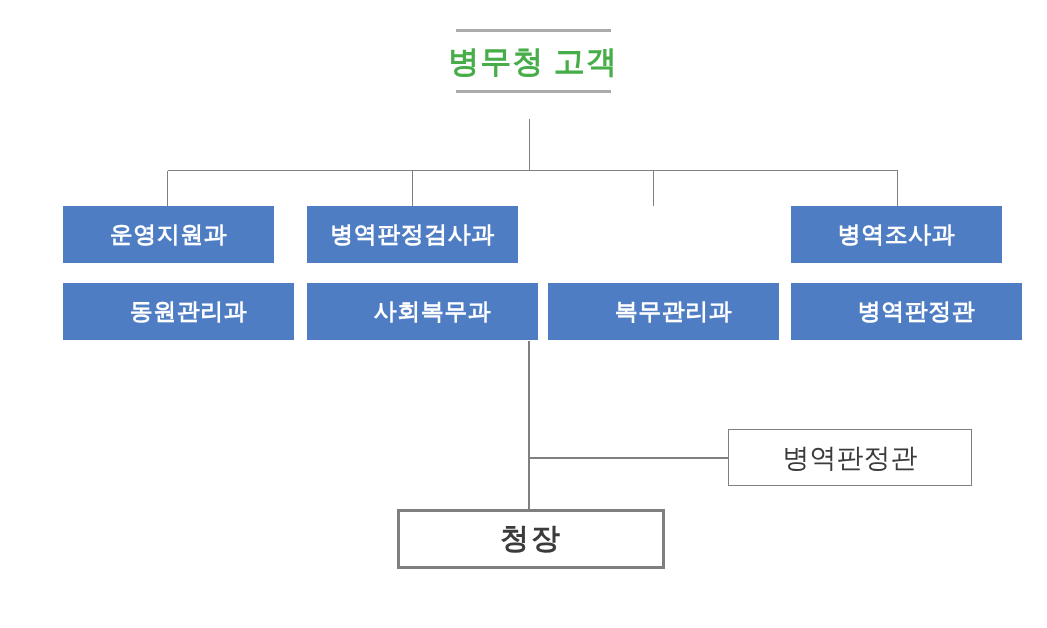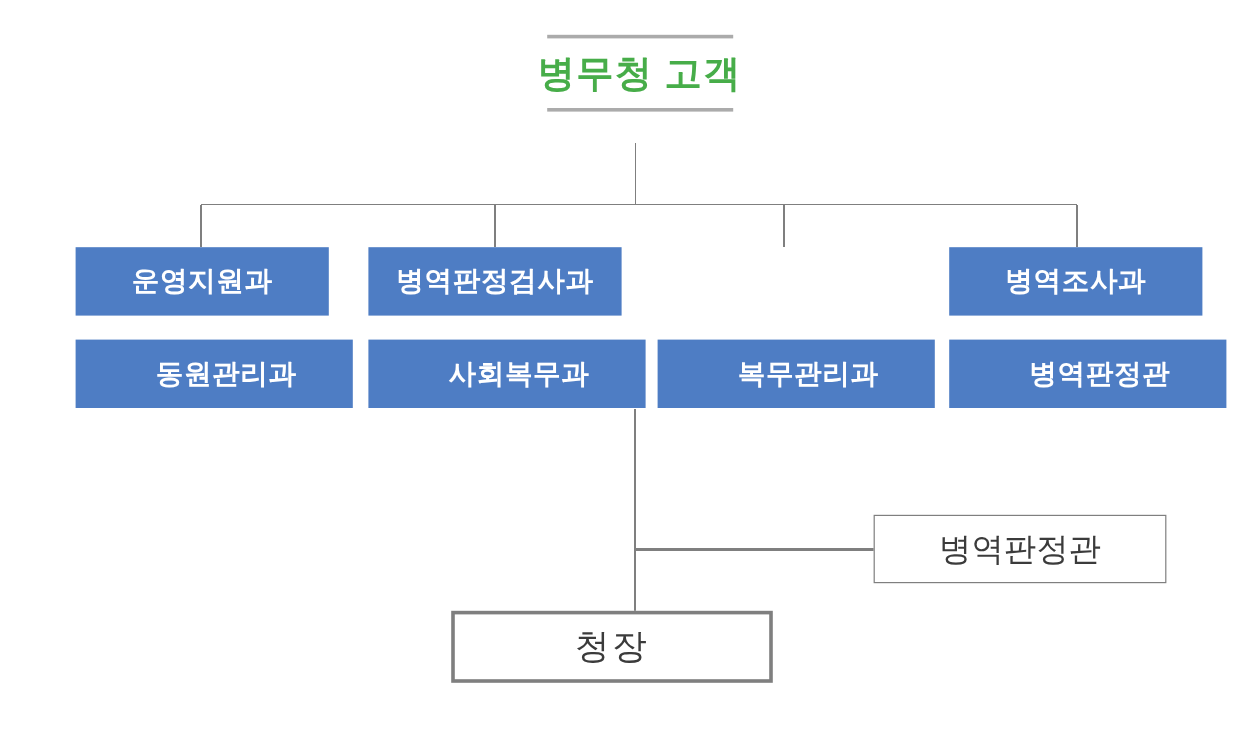--- a/index.html
+++ b/index.html
@@ -91,25 +91,26 @@
     box-sizing:border-box;
     white-space:nowrap;
   }
   .officer-box{
     left:728px; top:429px;
     width:244px; height:57px;
     border:1.5px solid var(--line);
     font-size:27px;
   }
   .commissioner-box{
-    left:376px; top:509px;
+    left:397px; top:509px;
     width:268px; height:60px;
     border:3px solid var(--line);
     font-size:29px;
     letter-spacing:2px;
+    font-weight:bold;
   }
 </style>
 </head>
 <body>
 
 <div class="canvas">
 
   <div class="title-rule top"></div>
   <div class="chart-title">병무청 고객</div>
   <div class="title-rule bottom"></div>

